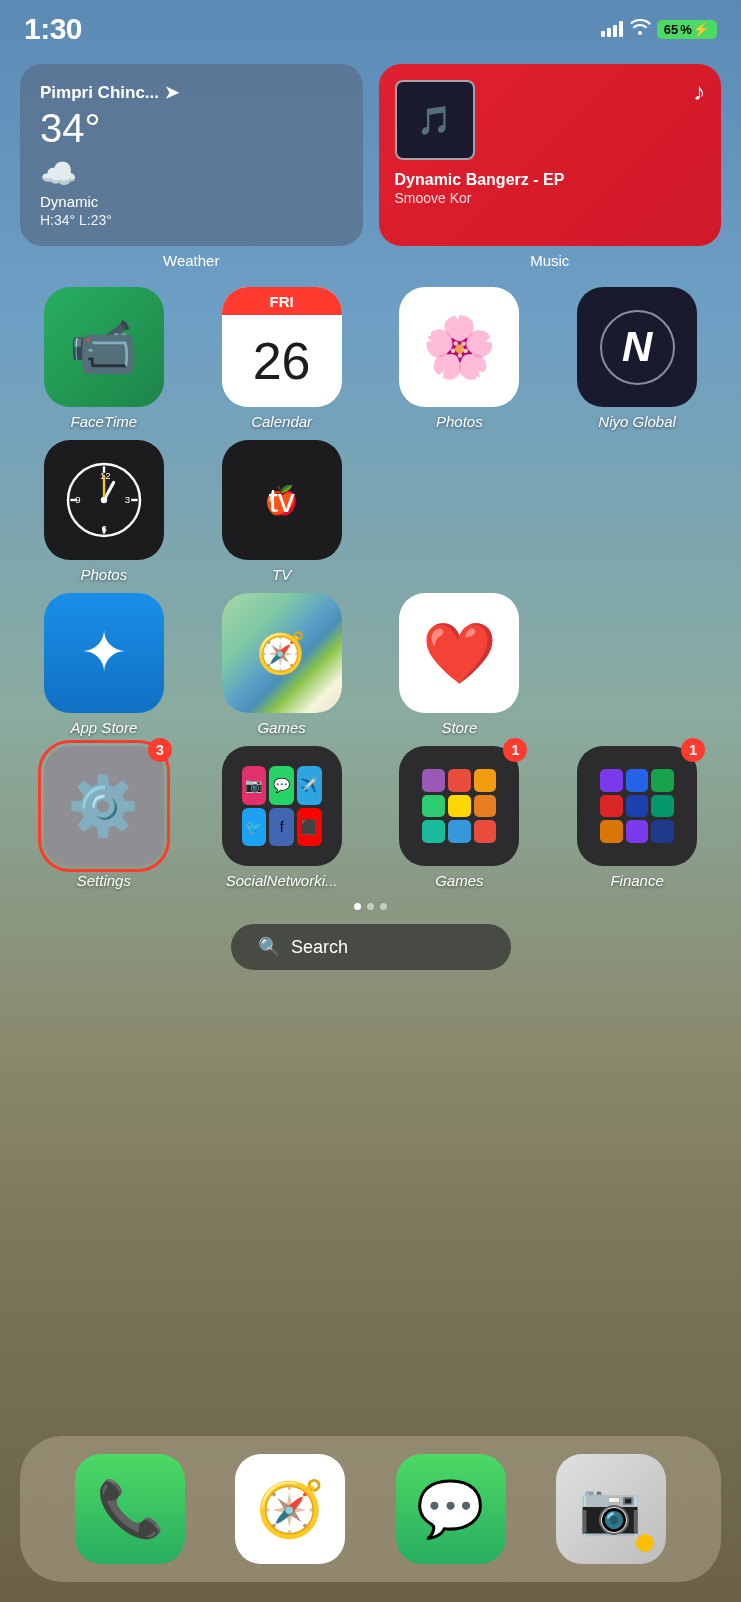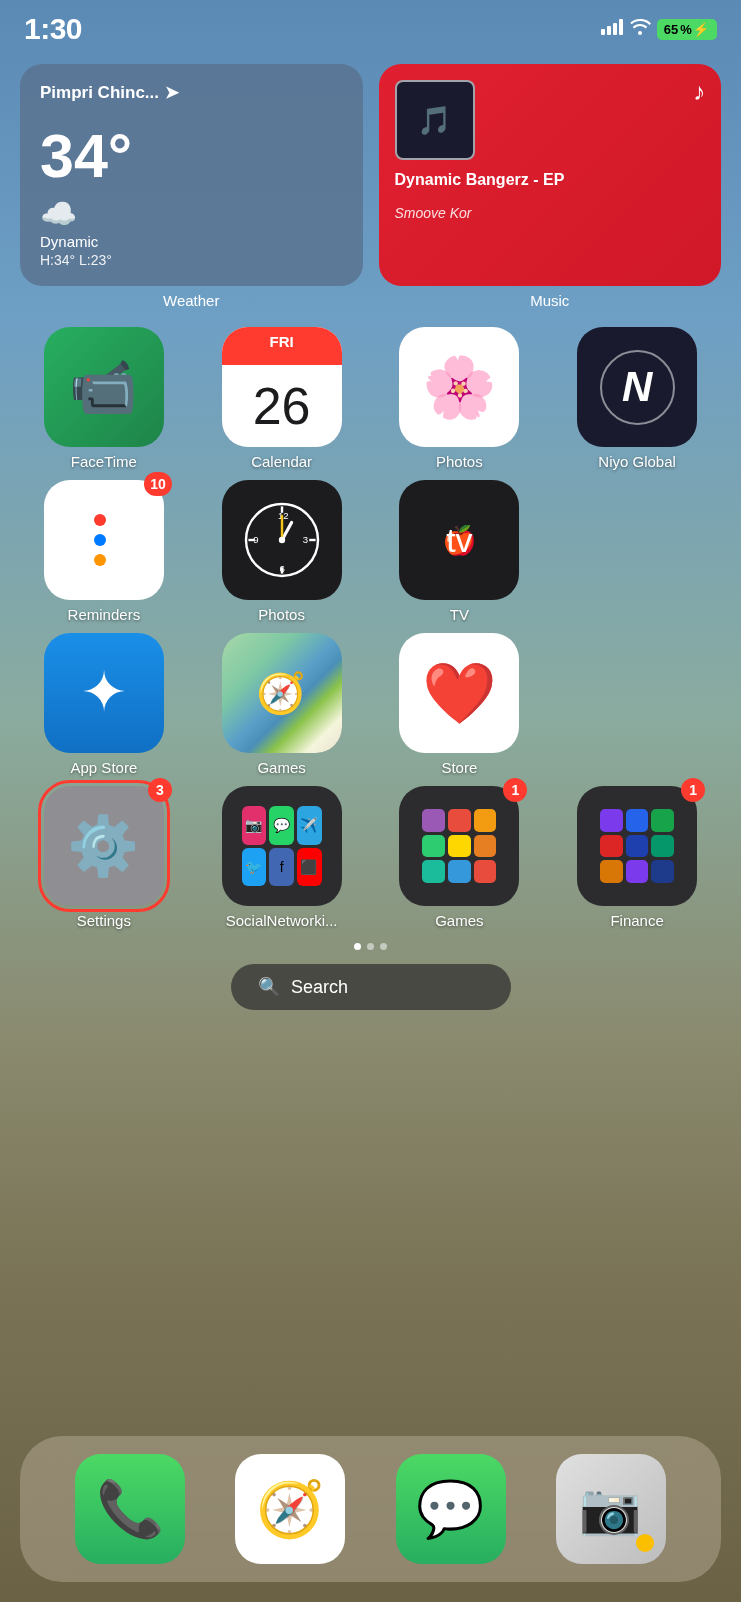--- a/index.html
+++ b/index.html
@@ -22,20 +22,21 @@
       z-index: 10;
     }
     .status-time {
       font-size: 30px;
       font-weight: 600;
       color: white;
       letter-spacing: -0.5px;
     }
     .status-icons {
       display: flex;
+      align-items: center;
       gap: 6px;
     }
     .signal-bars {
       display: flex;
       align-items: flex-end;
       gap: 2px;
       height: 16px;
     }
     .signal-bar {
       width: 4px;
@@ -73,24 +74,24 @@
       min-height: 175px;
     }
     .widget-weather .location {
       font-size: 17px;
       font-weight: 600;
       display: flex;
       align-items: center;
       gap: 6px;
     }
     .widget-weather .temp {
-      font-size: 61px;
-      font-weight: 700;
+      font-size: 40px;
+      font-weight: 400;
       line-height: 1.1;
-      margin-top: 20px;
+      margin-top: 3px;
     }
     .widget-weather .condition-icon {
       font-size: 30px;
       margin-top: 6px;
     }
     .widget-weather .condition {
       font-size: 15px;
       margin-top: 2px;
     }
     .widget-weather .hi-lo {
@@ -129,22 +130,21 @@
       font-size: 28px;
     }
     .music-title {
       font-size: 16px;
       font-weight: 700;
       line-height: 1.2;
     }
     .music-artist {
       font-size: 14px;
       opacity: 0.85;
-      margin-top: 16px;
-      font-style: italic;
+      margin-top: 1px;
     }
     .widget-label {
       text-align: center;
       color: white;
       font-size: 15px;
       margin-top: 6px;
     }
     .widget-col {
       flex: 1;
       display: flex;
@@ -176,20 +176,21 @@
       position: relative;
       overflow: visible;
     }
     .app-label {
       font-size: 15px;
       color: white;
       text-align: center;
       text-shadow: 0 1px 3px rgba(0,0,0,0.5);
       font-weight: 400;
       white-space: nowrap;
+      font-style: italic;
     }
     .badge {
       position: absolute;
       top: -8px;
       right: -8px;
       background: #ff3b30;
       color: white;
       font-size: 14px;
       font-weight: 700;
       min-width: 24px;
@@ -283,21 +284,21 @@
     .icon-phone { background: linear-gradient(180deg, #4cd964, #27ae60); }
     .icon-safari { background: white; }
     .icon-messages { background: linear-gradient(180deg, #4cd964, #27ae60); }
     .icon-camera { background: linear-gradient(135deg, #e0e0e0, #bdbdbd); }
 
     
     .cal-header {
       background: #ff3b30;
       width: 100%;
       border-radius: 14px 14px 0 0;
-      padding: 6px 0 15px;
+      padding: 6px 0 5px;
       text-align: center;
       color: white;
       font-size: 15px;
       font-weight: 600;
     }
     .cal-body {
       flex: 1;
       display: flex;
       align-items: center;
       justify-content: center;
@@ -545,38 +546,20 @@
     <div class="app-icon icon-niyo">
       <div class="niyo-n">N</div>
     </div>
     <span class="app-label">Niyo Global</span>
   </div>
 </div>
 
 <div class="app-grid" style="margin-top:-10px;">
 
 
-  <div class="app-item">
-    <div class="app-icon icon-reminders" style="flex-direction:column; justify-content:center;">
-      <div class="rem-item">
-          <div class="rem-dot" style="background:#ff3b30"></div>
-          <div class="rem-text"></div>
-        </div>
-      <div class="rem-item">
-          <div class="rem-dot" style="background:#007aff"></div>
-          <div class="rem-text"></div>
-        </div>
-      <div class="rem-item">
-          <div class="rem-dot" style="background:#ff9500"></div>
-          <div class="rem-text"></div>
-        </div>
-      <div class="badge">10</div>
-    </div>
-    <span class="app-label">Reminders</span>
-  </div>
 
   <div class="app-item">
     <div class="app-icon icon-clock">
       <svg class="clock-face" viewBox="0 0 100 100">
         <circle cx="50" cy="50" r="45" fill="none" stroke="white" stroke-width="3"></circle>
 
         <line x1="50" y1="8" x2="50" y2="16" stroke="white" stroke-width="3"></line>
         <line x1="50" y1="84" x2="50" y2="92" stroke="white" stroke-width="3"></line>
         <line x1="8" y1="50" x2="16" y2="50" stroke="white" stroke-width="3"></line>
         <line x1="84" y1="50" x2="92" y2="50" stroke="white" stroke-width="3"></line>

